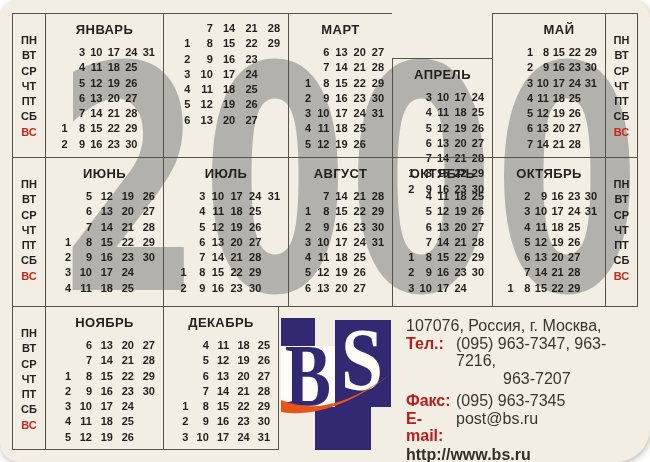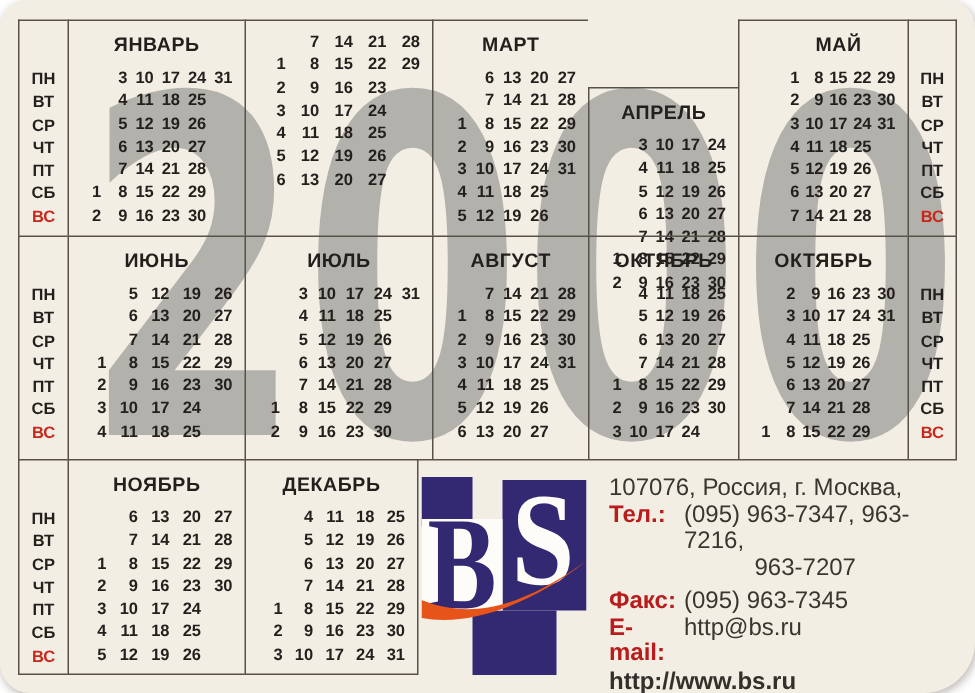--- a/index.html
+++ b/index.html
@@ -17,21 +17,21 @@
   .card{position:absolute;left:0;top:0;width:650px;height:462px;background:var(--bg);
     border-radius:18px 18px 34px 20px;
     box-shadow:1px 2px 6px rgba(110,100,90,.45);}
   .watermark{position:absolute;left:0;top:0;z-index:0;pointer-events:none}
   .grid{position:absolute;left:12px;top:13px;width:626px;height:437px;z-index:1}
   .band{display:flex}
   .band1{height:144px}.band2{height:149px}.band3{height:144px}
   .cell{border-left:1px solid var(--line);border-top:1px solid var(--line)}
   .edge-right{border-right:1px solid var(--line)}
   .bb{border-bottom:1px solid var(--line)}
-  .label-cell{width:33px;padding-top:32px}
+  .label-cell{width:33px;padding-top:19px}
   .wd{height:15.3px;line-height:15.3px;text-align:center;font-weight:bold;font-size:11px;color:var(--ink)}
   .rd{color:var(--red)}
   .month-title{margin-top:8px;height:16px;line-height:16px;text-align:center;font-weight:bold;
     font-size:13px;letter-spacing:.4px;color:var(--ink)}
   .dates{margin-top:7px;padding:0 6px}
   .drow{display:flex;height:15.3px;line-height:15.3px}
   .slot{flex:1;text-align:right;padding-right:2px;font-weight:bold;font-size:11px;color:var(--ink)}
   .contact-cell{flex:1;position:relative;border-left:1px solid var(--line);border-top:1px solid var(--line)}
   .logo{position:absolute;left:2px;top:11px;width:110px;height:132px}
   .contact-text{padding:10px 4px 0 127px;font-size:16px;color:#3a362f}
@@ -790,21 +790,21 @@
             <span class="lbl">Тел.:</span>
             <span class="val">(095) 963-7347, 963-7216,</span>
           </div>
           <div class="phone2">963-7207</div>
           <div class="crow fax-row">
             <span class="lbl">Факс:</span>
             <span class="val">(095) 963-7345</span>
           </div>
           <div class="crow">
             <span class="lbl">E-mail:</span>
-            <span class="val">http@bs.ru</span>
+            <span class="val">post@bs.ru</span>
           </div>
           <div class="web">http://www.bs.ru</div>
         </div>
       </div>
 
     </div>
   </div>
 </div>
 
 </body></html>

